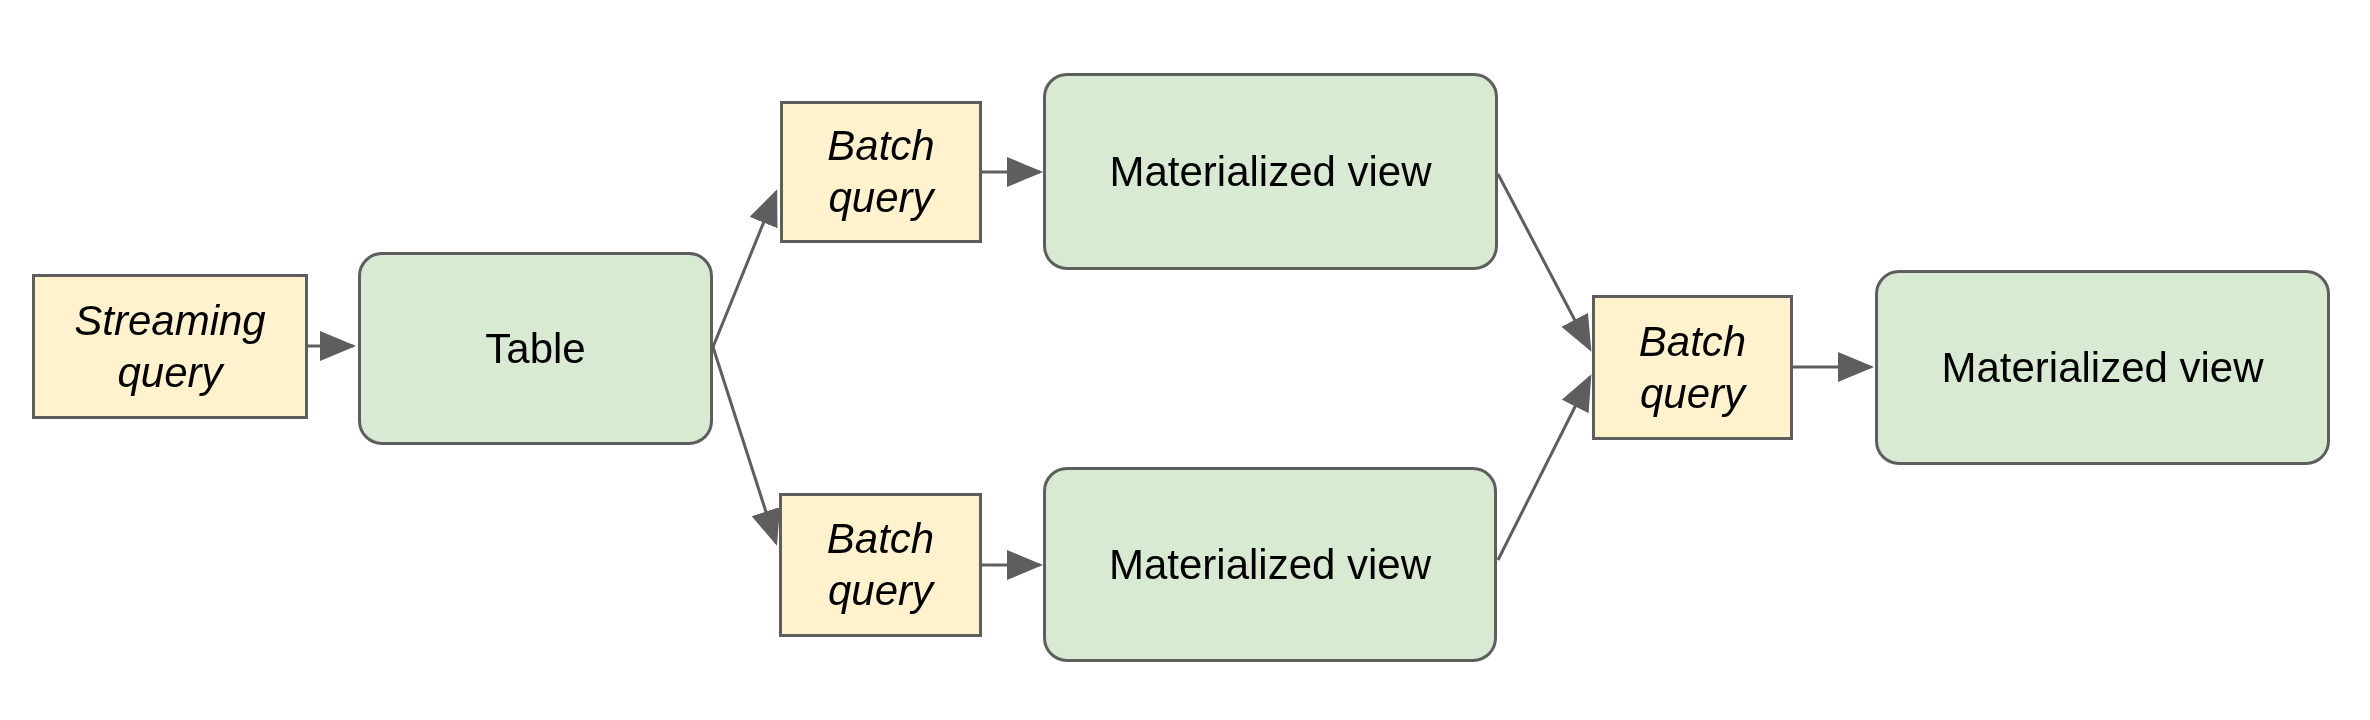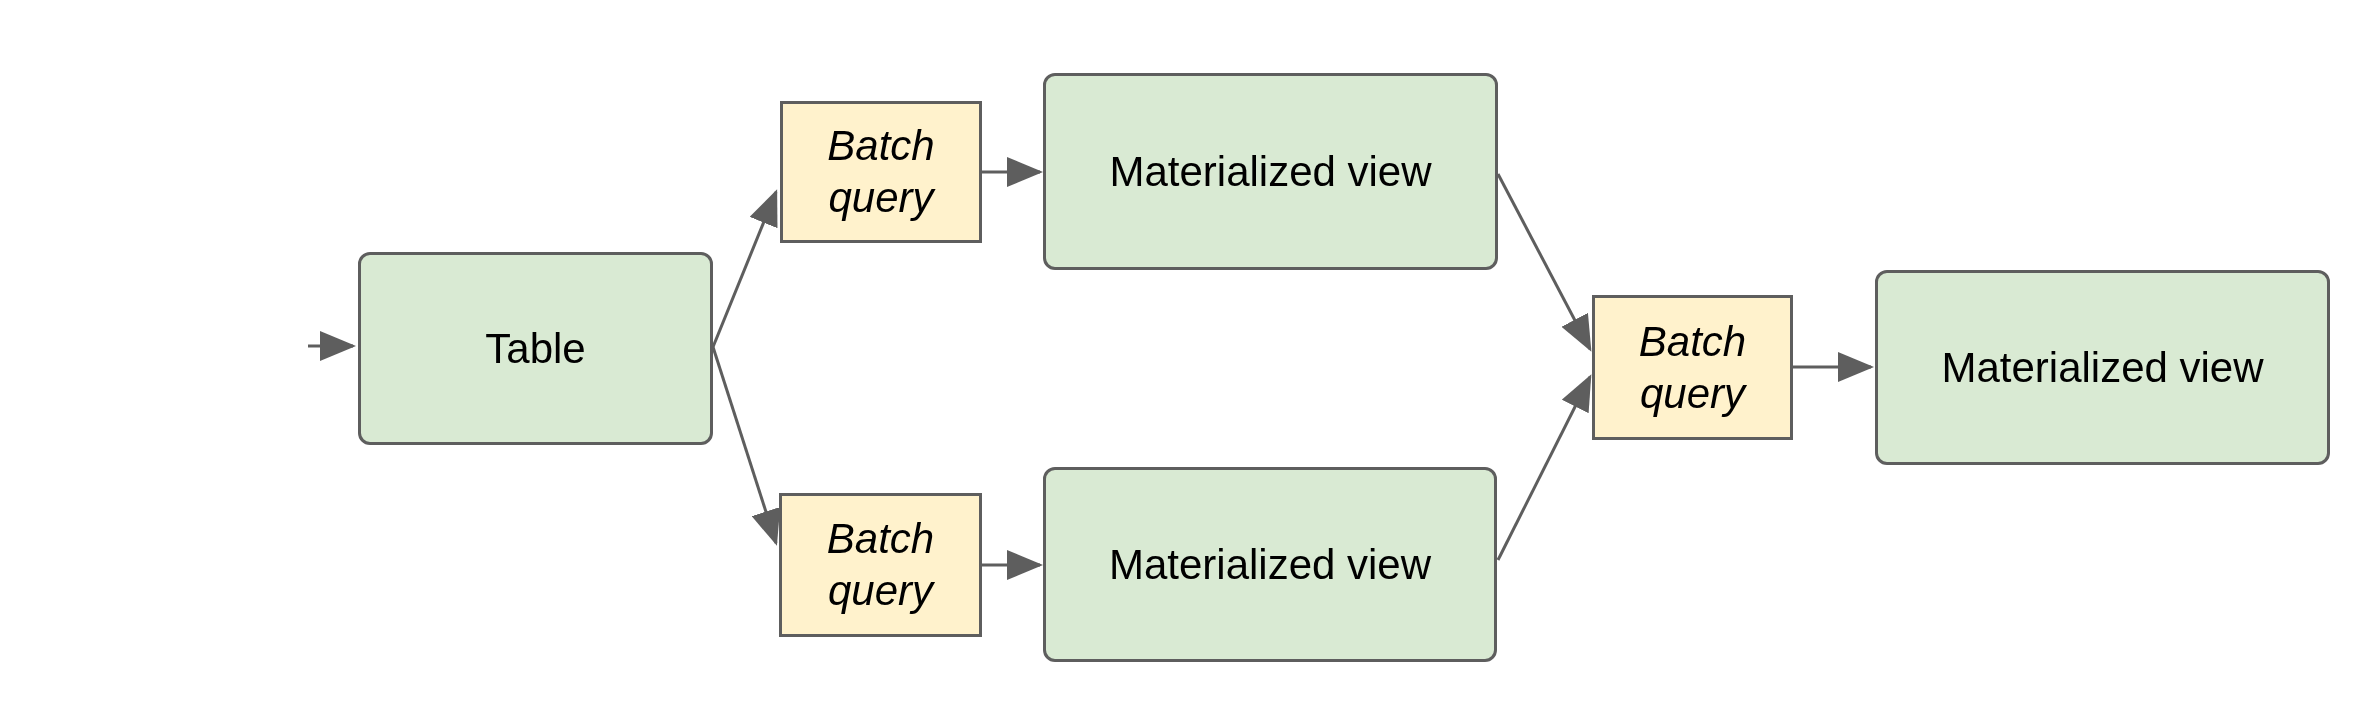--- a/index.html
+++ b/index.html
@@ -46,21 +46,21 @@
     display: flex;
     align-items: center;
     justify-content: center;
     text-align: center;
     color: var(--label_text);
     font-size: 42px;
     line-height: 52px;
     padding: 0 14px;
   }
   .node.query { background: var(--query_box_fill); font-style: italic; }
-  .node.view  { background: var(--view_box_fill); border-radius: 12px; }
+  .node.view  { background: var(--view_box_fill); border-radius: 24px; }
 
   #n-streaming   { left: 32px;   top: 274px; width: 276px; height: 145px; }
   #n-table       { left: 358px;  top: 252px; width: 355px; height: 193px; }
   #n-batch-top   { left: 780px;  top: 101px; width: 202px; height: 142px; }
   #n-mv-top      { left: 1043px; top: 73px;  width: 455px; height: 197px; }
   #n-batch-bot   { left: 779px;  top: 493px; width: 203px; height: 144px; }
   #n-mv-bot      { left: 1043px; top: 467px; width: 454px; height: 195px; }
   #n-batch-mid   { left: 1592px; top: 295px; width: 201px; height: 145px; }
   #n-mv-final    { left: 1875px; top: 270px; width: 455px; height: 195px; }
 </style>
@@ -78,20 +78,23 @@
     <line x1="308" y1="346" x2="353" y2="346" marker-end="url(#arrow)"></line>
     <line x1="713" y1="347" x2="776" y2="192" marker-end="url(#arrow)"></line>
     <line x1="713" y1="347" x2="776" y2="543" marker-end="url(#arrow)"></line>
     <line x1="982" y1="172" x2="1040" y2="172" marker-end="url(#arrow)"></line>
     <line x1="982" y1="565" x2="1040" y2="565" marker-end="url(#arrow)"></line>
     <line x1="1498" y1="174" x2="1590" y2="349" marker-end="url(#arrow)"></line>
     <line x1="1498" y1="560" x2="1590" y2="377" marker-end="url(#arrow)"></line>
     <line x1="1793" y1="367" x2="1871" y2="367" marker-end="url(#arrow)"></line>
   </svg>
 
+  <div class="node query" id="n-streaming">
+    <span>Streaming query</span>
+  </div>
 
   <div class="node view" id="n-table">
     <span>Table</span>
   </div>
 
   <div class="node query" id="n-batch-top">
     <span>Batch query</span>
   </div>
 
   <div class="node view" id="n-mv-top">

